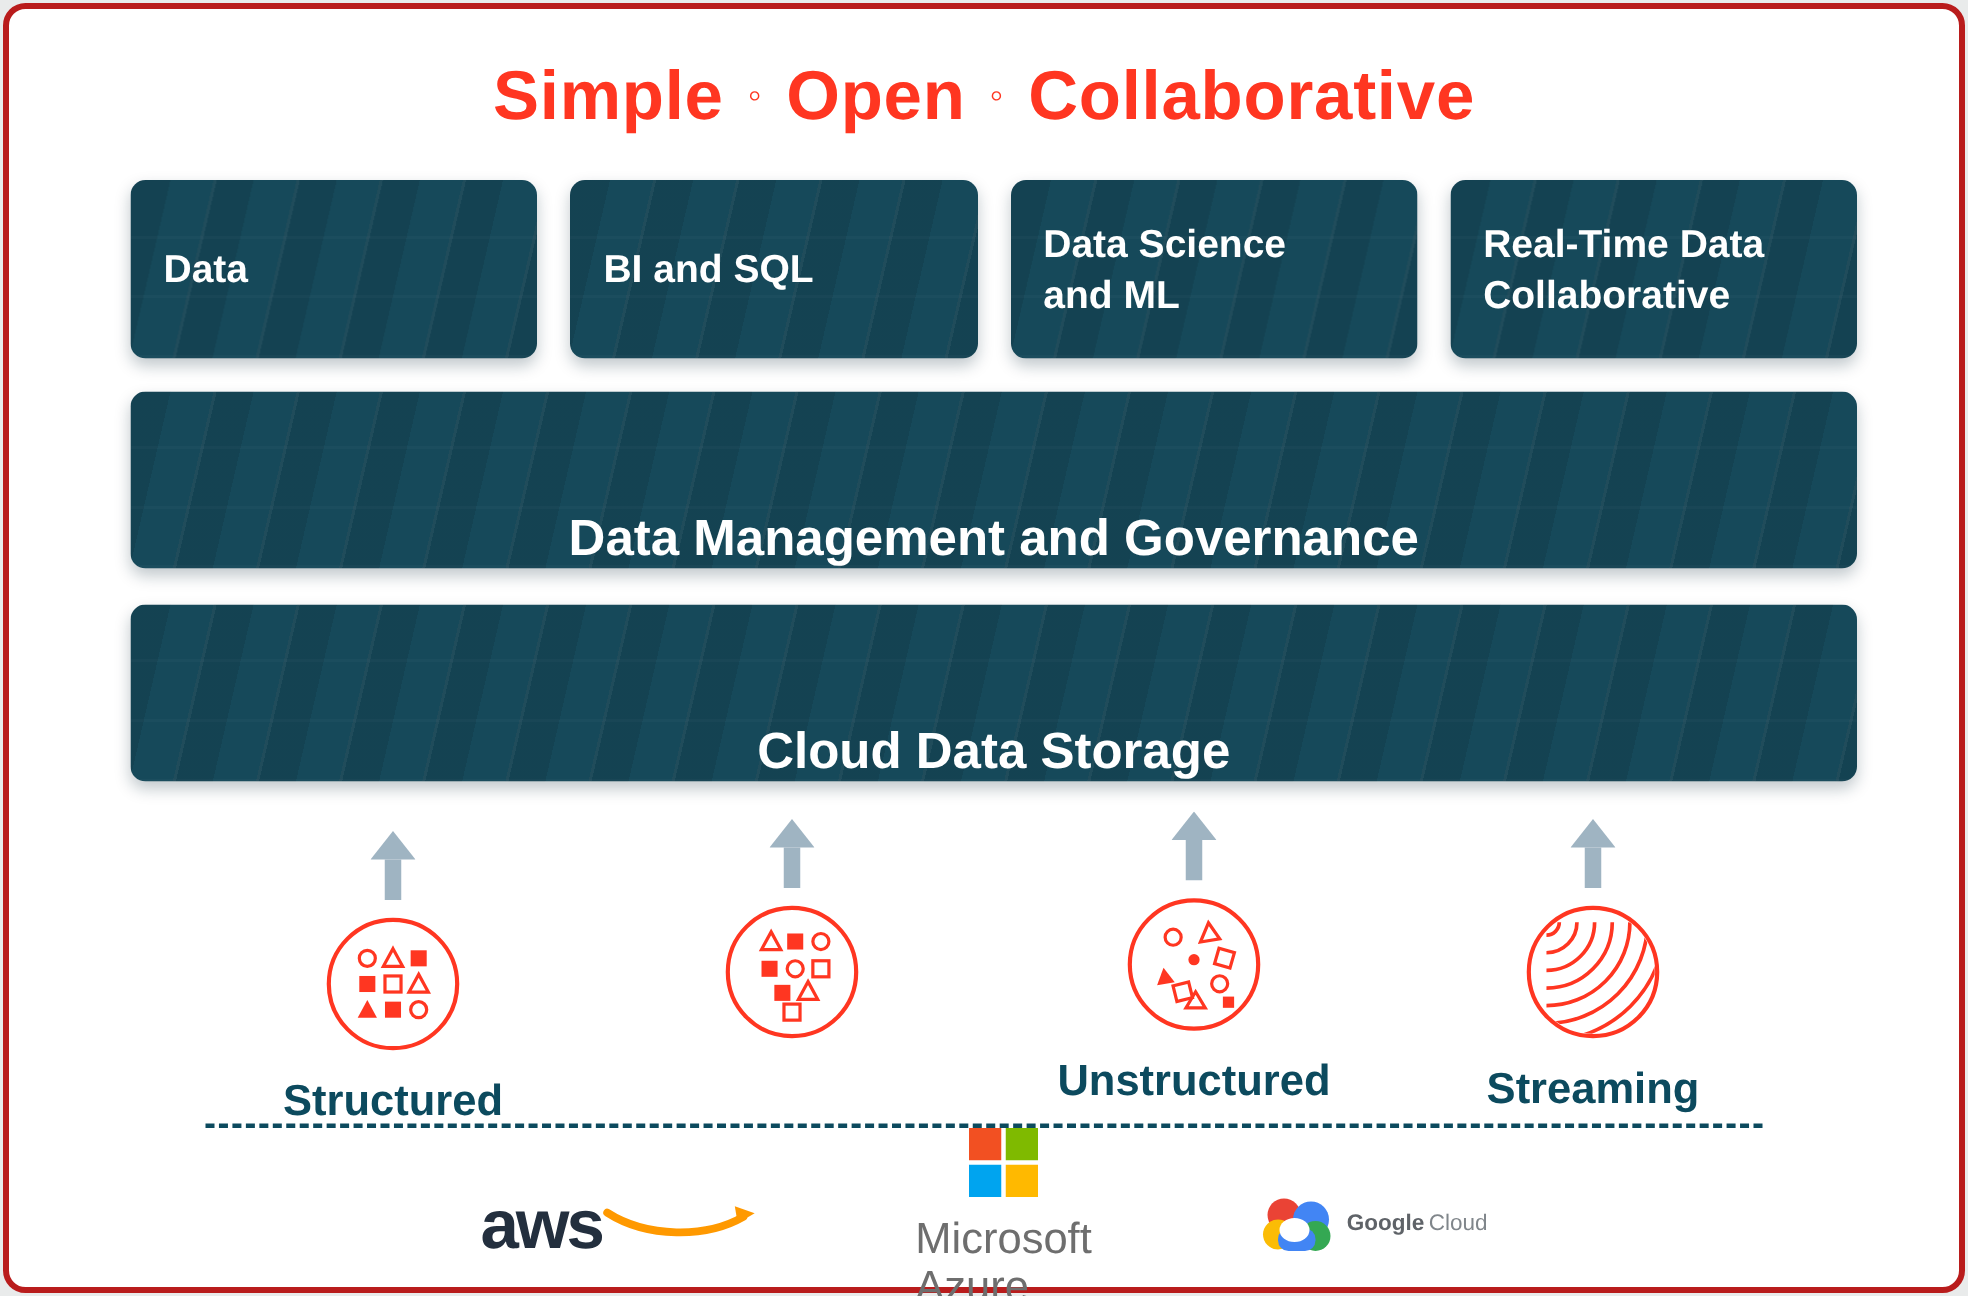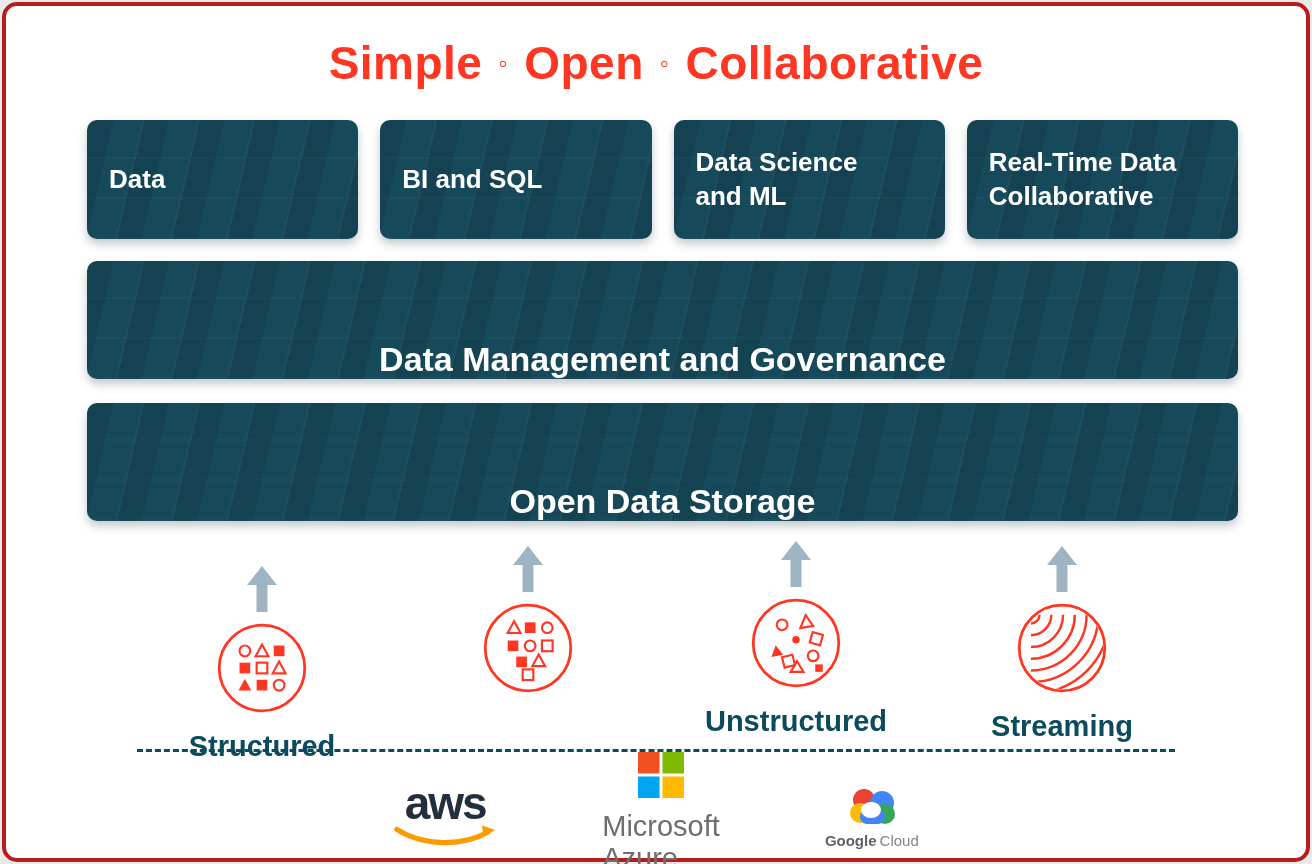--- a/index.html
+++ b/index.html
@@ -72,29 +72,29 @@
   .divider {
     position: absolute; top: 743px; left: 131px; right: 131px;
     border-top: 3px dashed #0C4A5E;
   }
   
   .clouds {
     position: absolute; top: 760px; left: 0; right: 0; height: 95px;
     display: flex; align-items: center; justify-content: center;
     gap: 105px;
   }
-  .aws-logo { display: flex; flex-direction: column; align-items: center; margin-top: 6px; }
+  .aws-logo { display: flex; flex-direction: row; align-items: center; margin-top: 6px; }
   .aws-word {
     font-size: 46px; font-weight: 700; color: #232F3E;
     letter-spacing: -2px; line-height: 0.9;
   }
   .azure-logo { display: flex; align-items: center; gap: 13px; flex-direction: column; }
   .azure-text { font-size: 29px; color: #6E6E6E; line-height: 1.1; }
   .azure-text span { display: block; }
-  .google-logo { display: flex; flex-direction: column; align-items: center; gap: 3px; margin-top: 4px; }
+  .google-logo { display: flex; align-items: center; gap: 3px; margin-top: 4px; }
   .google-text { font-size: 15px; }
   .google-text .g1 { color: #5F6368; font-weight: 700; }
   .google-text .g2 { color: #80868B; font-weight: 400; margin-left: 3px; }
 </style>
 </head>
 <body>
 
 <div class="card">
 
   <div class="title">
@@ -123,24 +123,24 @@
         <span>Real-Time Data</span>
         <span>Collaborative</span>
       </div>
     </div>
   </div>
 
   <div class="panel layer-bar layer-governance">
     <span>Data Management and Governance</span>
   </div>
   <div class="panel layer-bar layer-storage">
-    <span>Open Data Storage</span>
-  </div>
-
-  <div class="source-col" style="left:106px; top:560px;">
+    <span>Cloud Data Storage</span>
+  </div>
+
+  <div class="source-col" style="left:106px; top:548px;">
     <svg class="arrow" width="30" height="46" viewBox="0 0 30 46">
       <polygon points="15,0 30,19 0,19" fill="#9FB4C2"></polygon>
       <rect x="9.5" y="19" width="11" height="27" fill="#9FB4C2"></rect>
     </svg>
     <svg class="src-circle" width="92" height="92" viewBox="0 0 86 86">
       <circle cx="43" cy="43" r="40" fill="#ffffff" stroke="#FF3621" stroke-width="2.6"></circle>
       <g stroke="#FF3621" stroke-width="2" fill="none">
         <circle cx="27" cy="27" r="5"></circle>
         <path d="M43,21 L49,32 L37,32 Z"></path>
         <rect x="54" y="22" width="10" height="10" fill="#FF3621" stroke="none"></rect>

